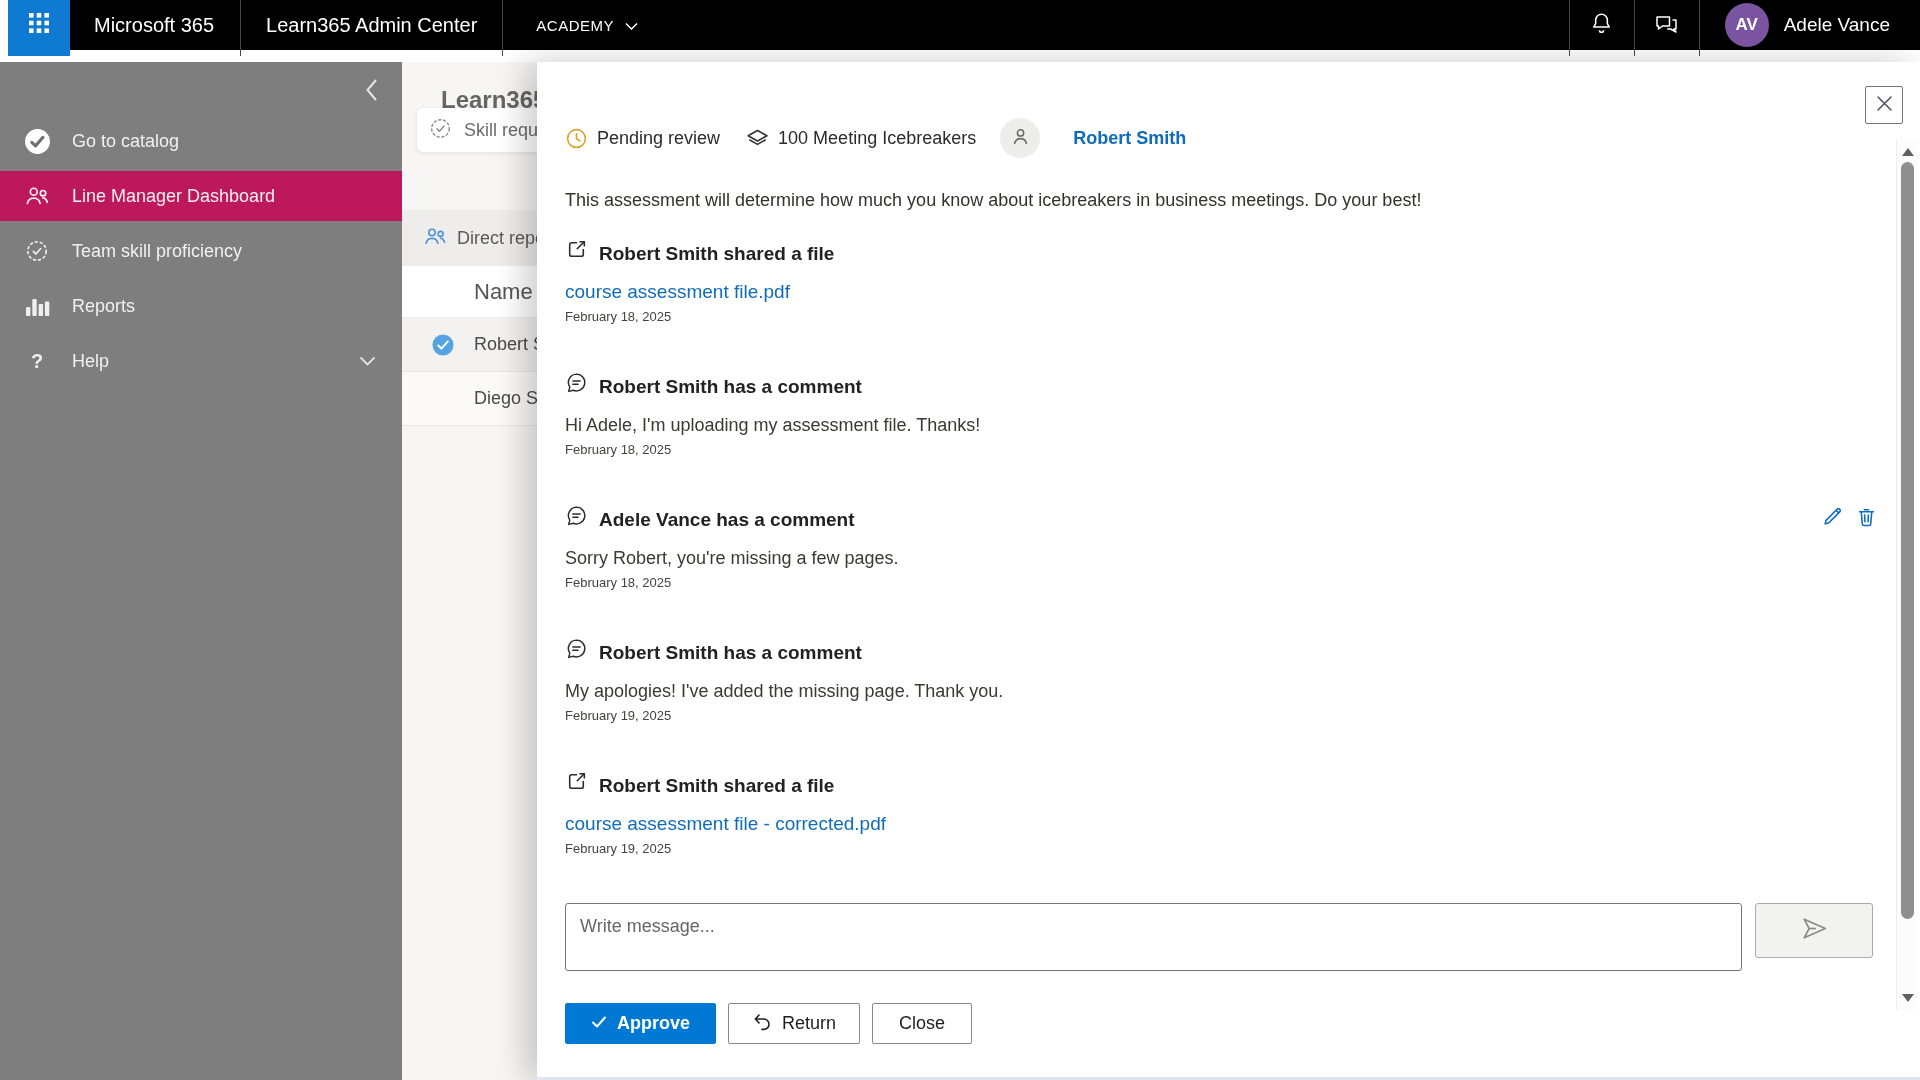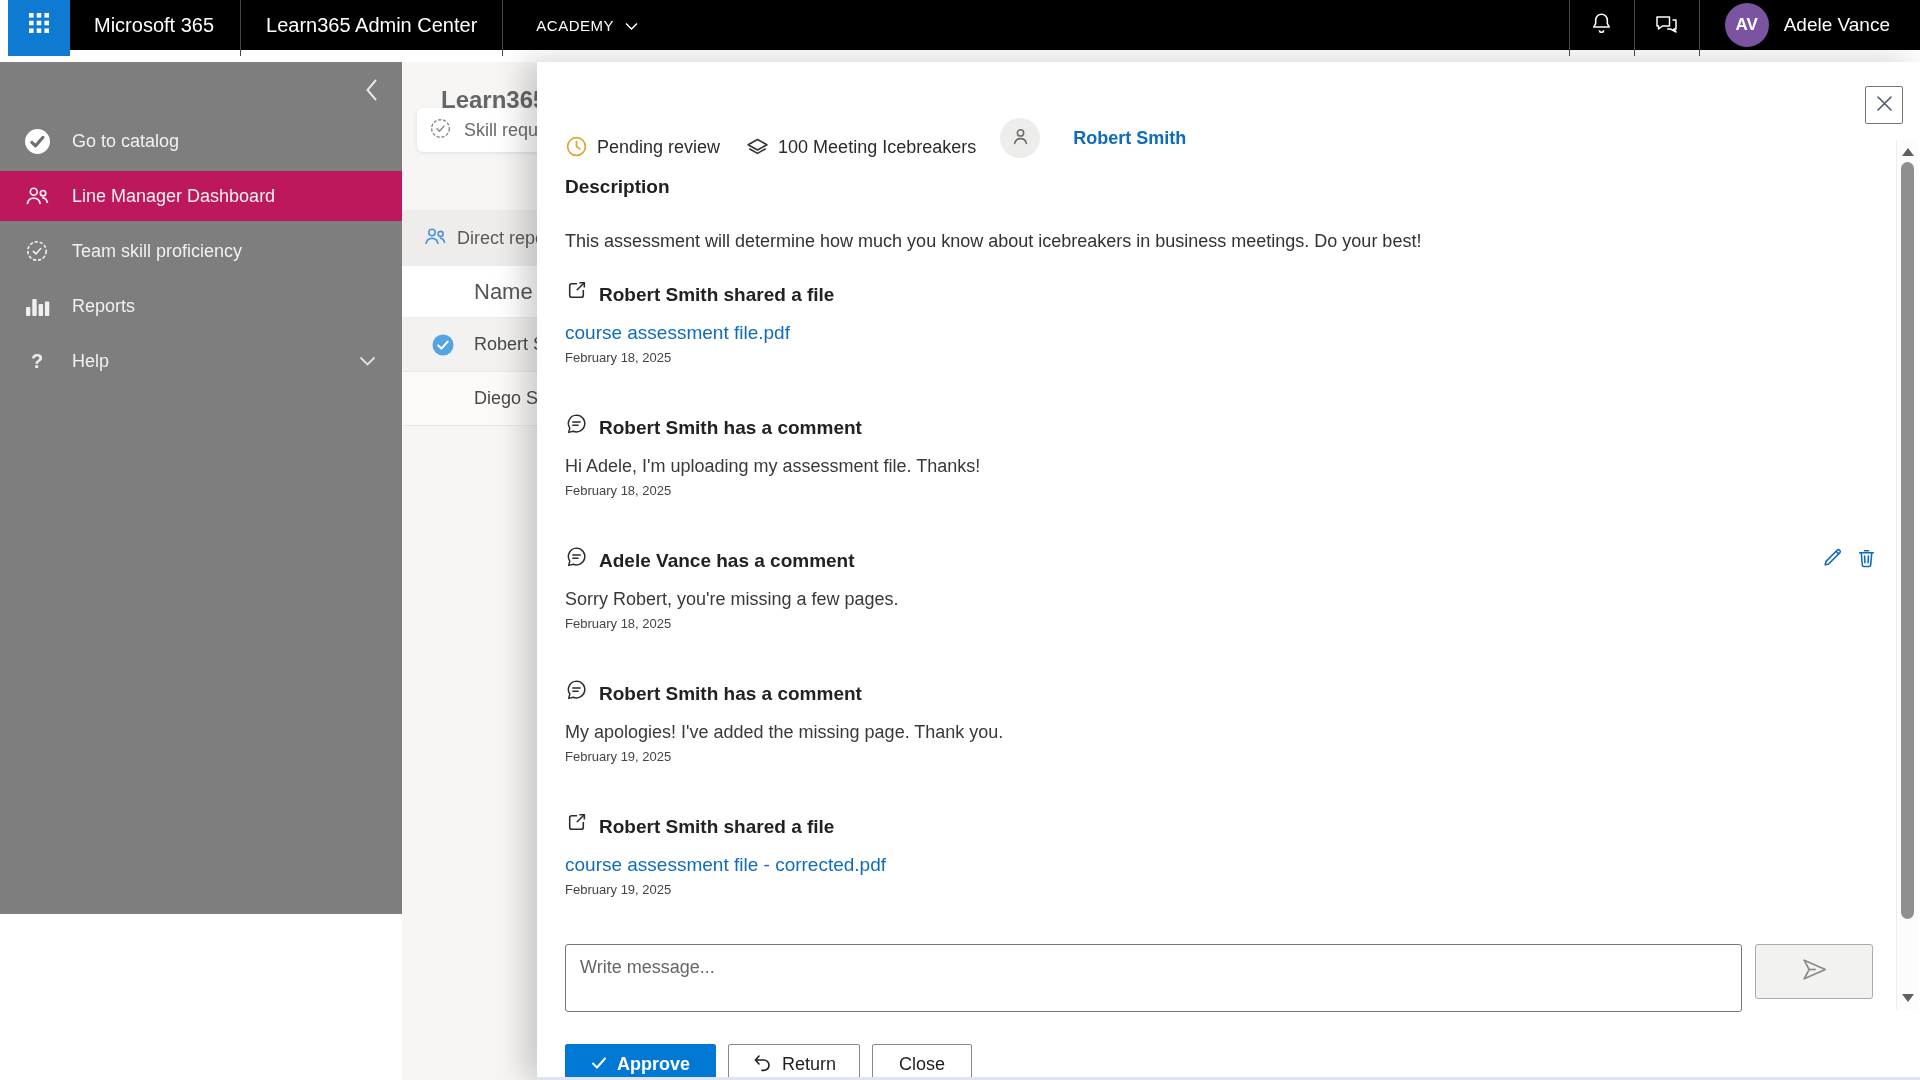--- a/index.html
+++ b/index.html
@@ -19,21 +19,21 @@
   .tb-div { width:1px; height:62px; background:#474747; flex:0 0 auto; }
   .d1 { margin-left:26px; } .d2 { margin-left:25px; }
   .tb-product { margin-left:25px; }
   .tb-tenant { margin-left:33px; display:flex; align-items:center; gap:11px; font-size:15px; letter-spacing:.5px; cursor:pointer; }
   .tb-right { margin-left:auto; display:flex; align-items:center; height:100%; }
   .tb-iconbtn { width:64px; height:62px; display:flex; align-items:center; justify-content:center; cursor:pointer; }
   .tb-account { display:flex; align-items:center; gap:15px; padding:0 38px 0 25px; cursor:pointer; }
   .avatar { width:44px; height:44px; border-radius:50%; background:#7b54a1; color:#fff; font-size:17px; font-weight:700; display:flex; align-items:center; justify-content:center; }
   .tb-username { font-size:19px; }
   
-  .sidebar { position:absolute; top:62px; left:0; width:402px; height:852px; background:#7e7e7e; z-index:10; }
+  .sidebar { position:absolute; top:62px; left:0; width:402px; height:1018px; background:#7e7e7e; z-index:10; }
   .collapse-btn { position:absolute; top:14px; right:16px; width:30px; height:32px; display:flex; align-items:center; justify-content:center; cursor:pointer; }
   .nav { position:absolute; top:54px; left:0; width:100%; display:flex; flex-direction:column; gap:5px; }
   .nav-item { height:50px; display:flex; align-items:center; padding-left:22px; color:#f1f1f1; font-size:18px; cursor:pointer; }
   .nav-item .ic { width:30px; display:flex; justify-content:center; margin-right:20px; flex:0 0 auto; }
   .nav-item.active { background:#be185d; }
   .nav-q { font-size:20px; font-weight:700; color:#ededed; }
   .nav-spacer { flex:1; }
   .nav-chev { margin-right:26px; }
   
   .listpanel { position:absolute; top:62px; left:402px; width:470px; height:1018px; background:#f7f6f4; z-index:15; }
@@ -50,21 +50,21 @@
   .lp-row .slot { width:22px; margin-right:20px; flex:0 0 auto; display:flex; }
   .lp-row-name { font-size:18px; color:#4a4a4a; white-space:nowrap; }
   .row1 { top:256px; background:#f3f2f1; }
   .row2 { top:310px; background:#fbfaf9; }
   
   .dialog { position:absolute; top:62px; left:537px; width:1383px; height:1018px; background:#fff;
             box-shadow:-12px 0 30px rgba(0,0,0,.20); z-index:20; padding:27px 0 0 28px; }
   .dialog::after { content:""; position:absolute; left:0; right:0; bottom:0; height:3px; background:#dfe5f0; }
   .dlg-close { position:absolute; top:24px; right:17px; width:38px; height:38px; background:#fff; border:1px solid #767676; border-radius:2px; display:flex; align-items:center; justify-content:center; cursor:pointer; }
   .dlg-title { font-size:29px; font-weight:600; color:#1b1b1b; line-height:34px; }
-  .dlg-meta { margin-top:29px; display:flex; align-items:flex-end; }
+  .dlg-meta { margin-top:29px; display:flex; align-items:center; }
   .meta-ic { display:flex; flex:0 0 auto; }
   .meta-label { font-size:18px; color:#2b2b2b; margin-left:9px; white-space:nowrap; }
   .meta-course { margin-left:26px; display:flex; align-items:center; }
   .meta-learner { margin-left:24px; display:flex; align-items:center; cursor:pointer;gap:20px; }
   .meta-avatar { width:40px; height:40px; border-radius:50%; background:#ededec; display:flex; align-items:center; justify-content:center; }
   .meta-name { font-size:18px; font-weight:700; color:#0f6cbd; margin-left:13px; }
   .desc-h { margin-top:17px; font-size:19px; font-weight:700; color:#1f1f1f; line-height:24px; }
   .desc-t { margin-top:30px; font-size:18px; color:#34322f; line-height:24px; }
   .feed { margin-top:26px; }
   .feed-item { margin-bottom:47px; position:relative; }
@@ -292,21 +292,20 @@
             <svg width="21" height="21" viewBox="0 0 20 20" fill="none" stroke="#6b6b6b" stroke-width="1.5">
                 <circle cx="10" cy="6.6" r="3"></circle>
                 <path d="M4.4 16.6c.7-3.1 2.8-4.6 5.6-4.6s4.9 1.5 5.6 4.6" stroke-linecap="round"></path>
               </svg>
           </span>
         </span>
         <span class="meta-name">Robert Smith</span>
       </span>
     </div>
 
-    <h2 class="desc-h">Description</h2>
     <p class="desc-t">This assessment will determine how much you know about icebreakers in business meetings. Do your best!</p>
 
     <div class="feed">
 
       <div class="feed-item">
         <div class="fi-head">
           <span>
             <svg width="23" height="23" viewBox="0 0 22 22" fill="none" stroke="#2b2b2b" stroke-width="1.5" stroke-linejoin="round">
                 <path d="M11.5 4.5h-5a2 2 0 0 0-2 2v9a2 2 0 0 0 2 2h9a2 2 0 0 0 2-2v-5"></path>
                 <path d="M13.8 3.5h4.7v4.7"></path>

